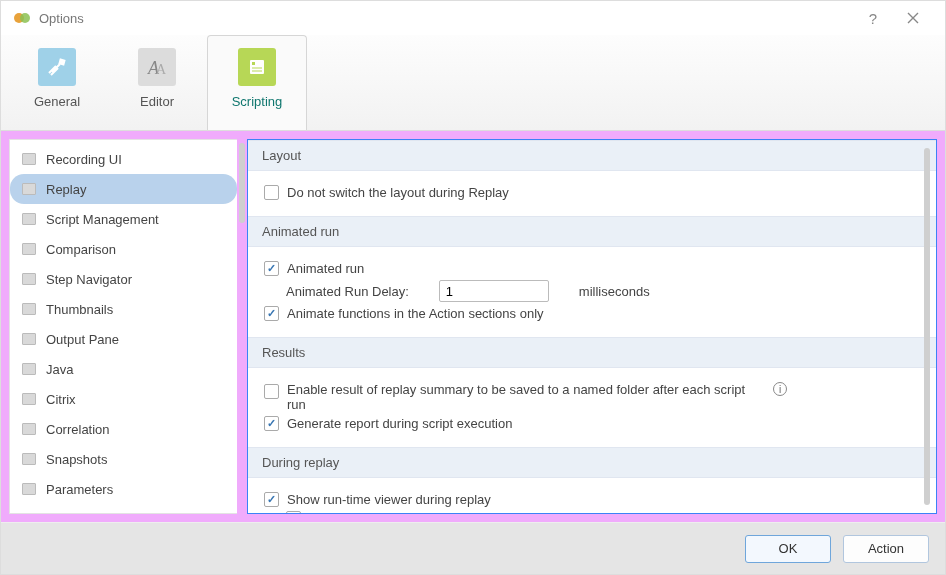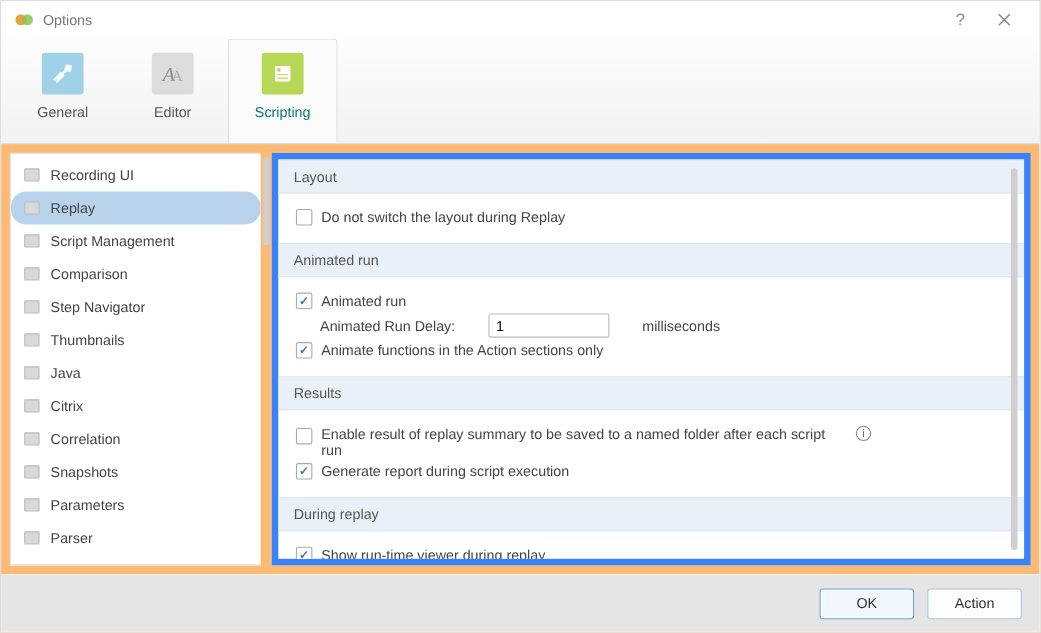--- a/index.html
+++ b/index.html
@@ -17,31 +17,31 @@
 .toptab.active { background: #fafafa; border-color: #d6d6d6; }
 .toptab-icon { width: 38px; height: 38px; margin-bottom: 8px; display: flex; align-items: center; justify-content: center; }
 .toptab-label { font-size: 13px; color: #555; }
 .toptab.active .toptab-label { color: #0f766e; }
 
 .icon-general { background: #9fd1e8; border-radius: 3px; display:flex; align-items:center; justify-content:center; }
 .icon-editor { background: #dcdcdc; border-radius: 3px; display:flex; align-items:center; justify-content:center; }
 .icon-scripting { background: #b7d756; border-radius: 3px; display:flex; align-items:center; justify-content:center; }
 
 
-.main { flex: 1; display: flex; background: #fdba74; min-height: 0; }
+.main { flex: 1; display: flex; background: #f0abfc; min-height: 0; }
 .sidebar-wrap { width: 246px; padding: 8px 0 8px 8px; display:flex; }
 .sidebar { flex: 1; background: #fff; border: 1px solid #e3e3e3; border-right: none; padding: 4px 0; overflow: hidden; position: relative; }
 .sidebar-scrolltrack { width: 10px; background: transparent; display:flex; align-items:flex-start; justify-content:center; padding-top:4px; }
 .sidebar-scrollthumb { width: 6px; height: 80px; background: #cfcfcf; border-radius: 3px; }
 .side-item { height: 30px; display: flex; align-items: center; padding: 0 12px; cursor: pointer; color: #444; }
 .side-item.selected { background: #b9d2ec; border-radius: 14px; }
 .side-ico { width: 14px; height: 12px; background: #d9d9d9; border: 1px solid #bbb; border-radius: 1px; margin-right: 10px; flex-shrink: 0; }
 
 .content-wrap { flex: 1; padding: 8px 8px 8px 0; display: flex; }
-.content { flex: 1; background: #fff; border: 6px solid #3b82f6; overflow: hidden; position: relative; }
+.content { flex: 1; background: #fff; border: 1px solid #3b82f6; overflow: hidden; position: relative; }
 .content-scroll { position:absolute; right:4px; top:6px; bottom:6px; width:10px; display:flex; flex-direction:column; align-items:center; }
 .content-scrollthumb { width:6px; flex:1; background:#cfcfcf; border-radius:3px; margin:2px 0; }
 .section-header { background: #eaf0f7; color: #555; padding: 7px 14px; font-size: 13px; border-top: 1px solid #e0e6f0; border-bottom: 1px solid #e0e6f0; }
 .section-header:first-child { border-top: none; }
 .section-body { padding: 10px 16px 12px 16px; }
 .row { display: flex; align-items: center; margin: 4px 0; color: #444; }
 .row.indent { padding-left: 22px; gap: 20px; }
 .checkbox { width: 15px; height: 15px; border: 1px solid #aaa; border-radius: 2px; margin-right: 8px; flex-shrink: 0; display: flex; align-items: center; justify-content: center; background: #fff; cursor: pointer; }
 .checkbox.checked::after { content: "✓"; font-size: 11px; color: #3a77b3; font-weight: bold; }
 .label-text { flex-shrink: 0; }
@@ -126,20 +126,24 @@
       <div class="side-item">
           <span class="side-ico"></span>
           <span>Step Navigator</span>
         </div>
       <div class="side-item">
           <span class="side-ico"></span>
           <span>Thumbnails</span>
         </div>
       <div class="side-item">
           <span class="side-ico"></span>
+          <span>Output Pane</span>
+        </div>
+      <div class="side-item">
+          <span class="side-ico"></span>
           <span>Java</span>
         </div>
       <div class="side-item">
           <span class="side-ico"></span>
           <span>Citrix</span>
         </div>
       <div class="side-item">
           <span class="side-ico"></span>
           <span>Correlation</span>
         </div>

